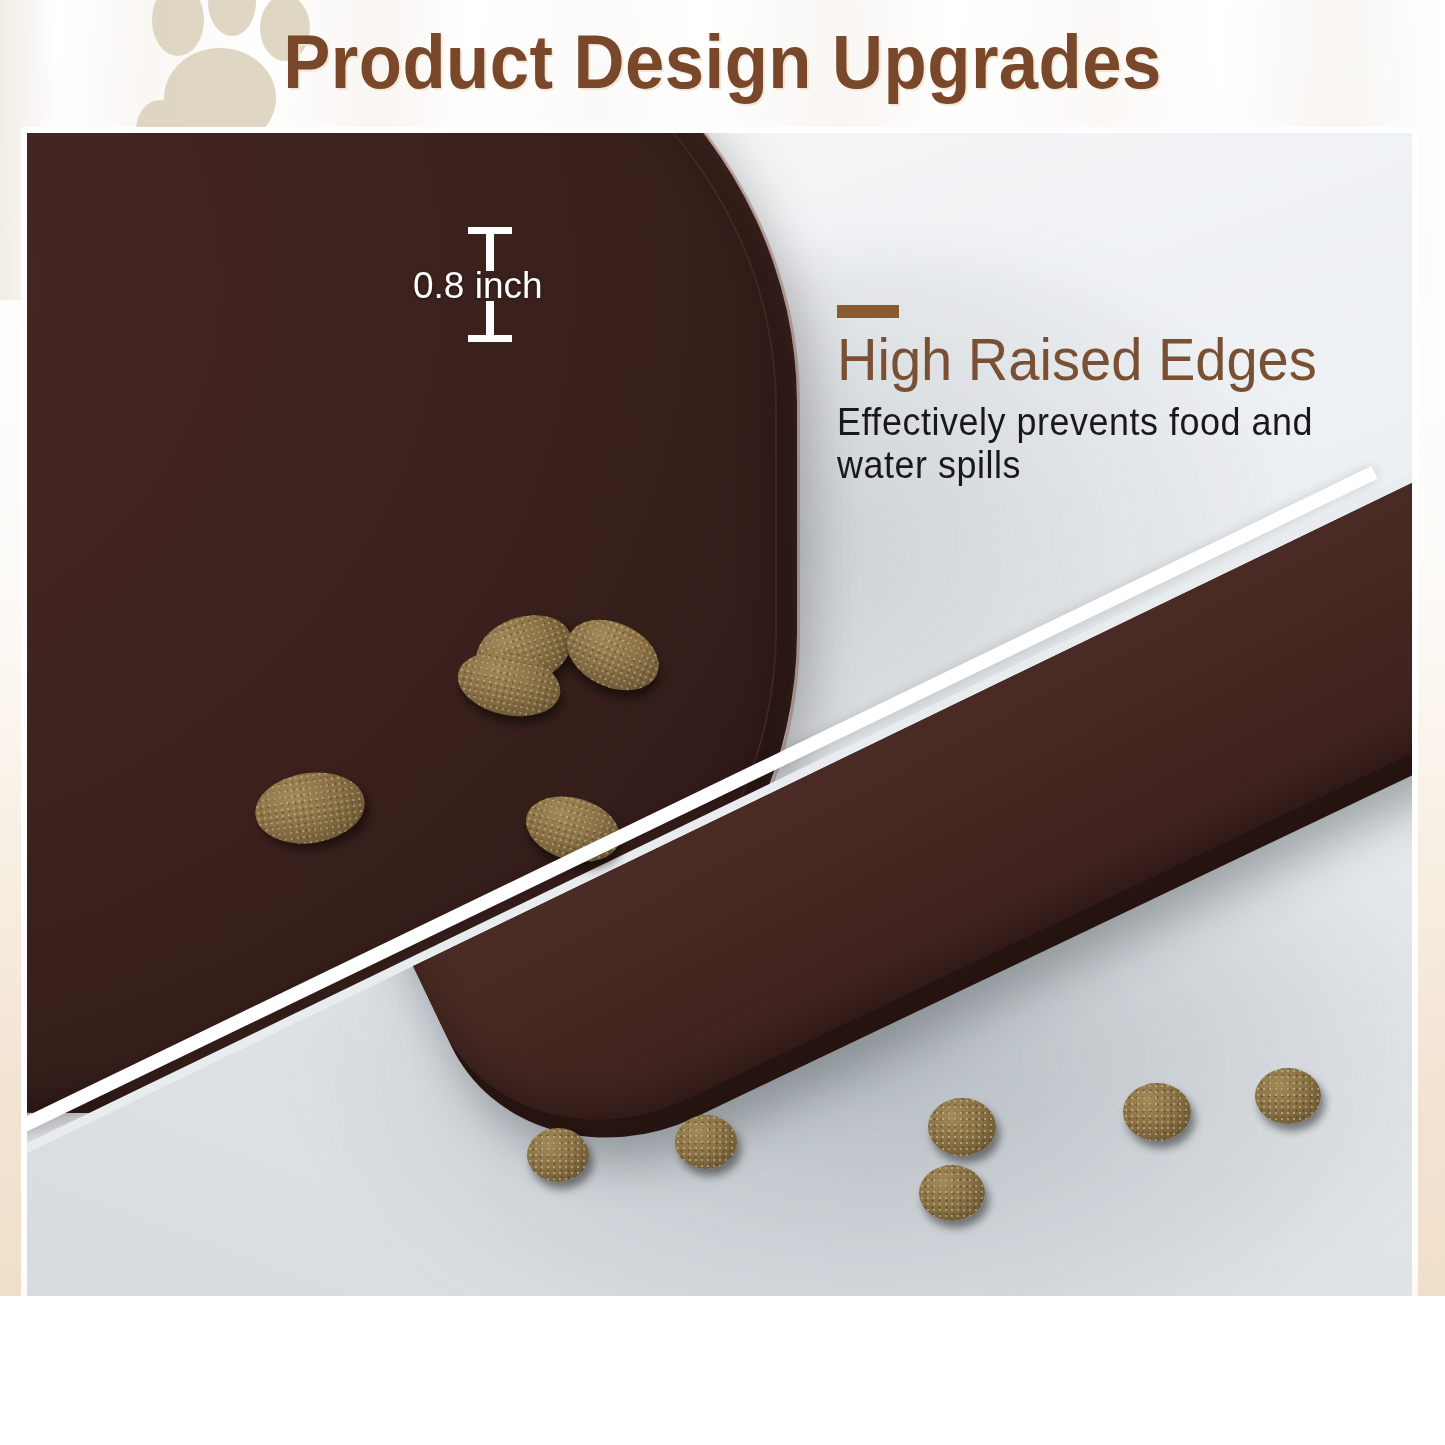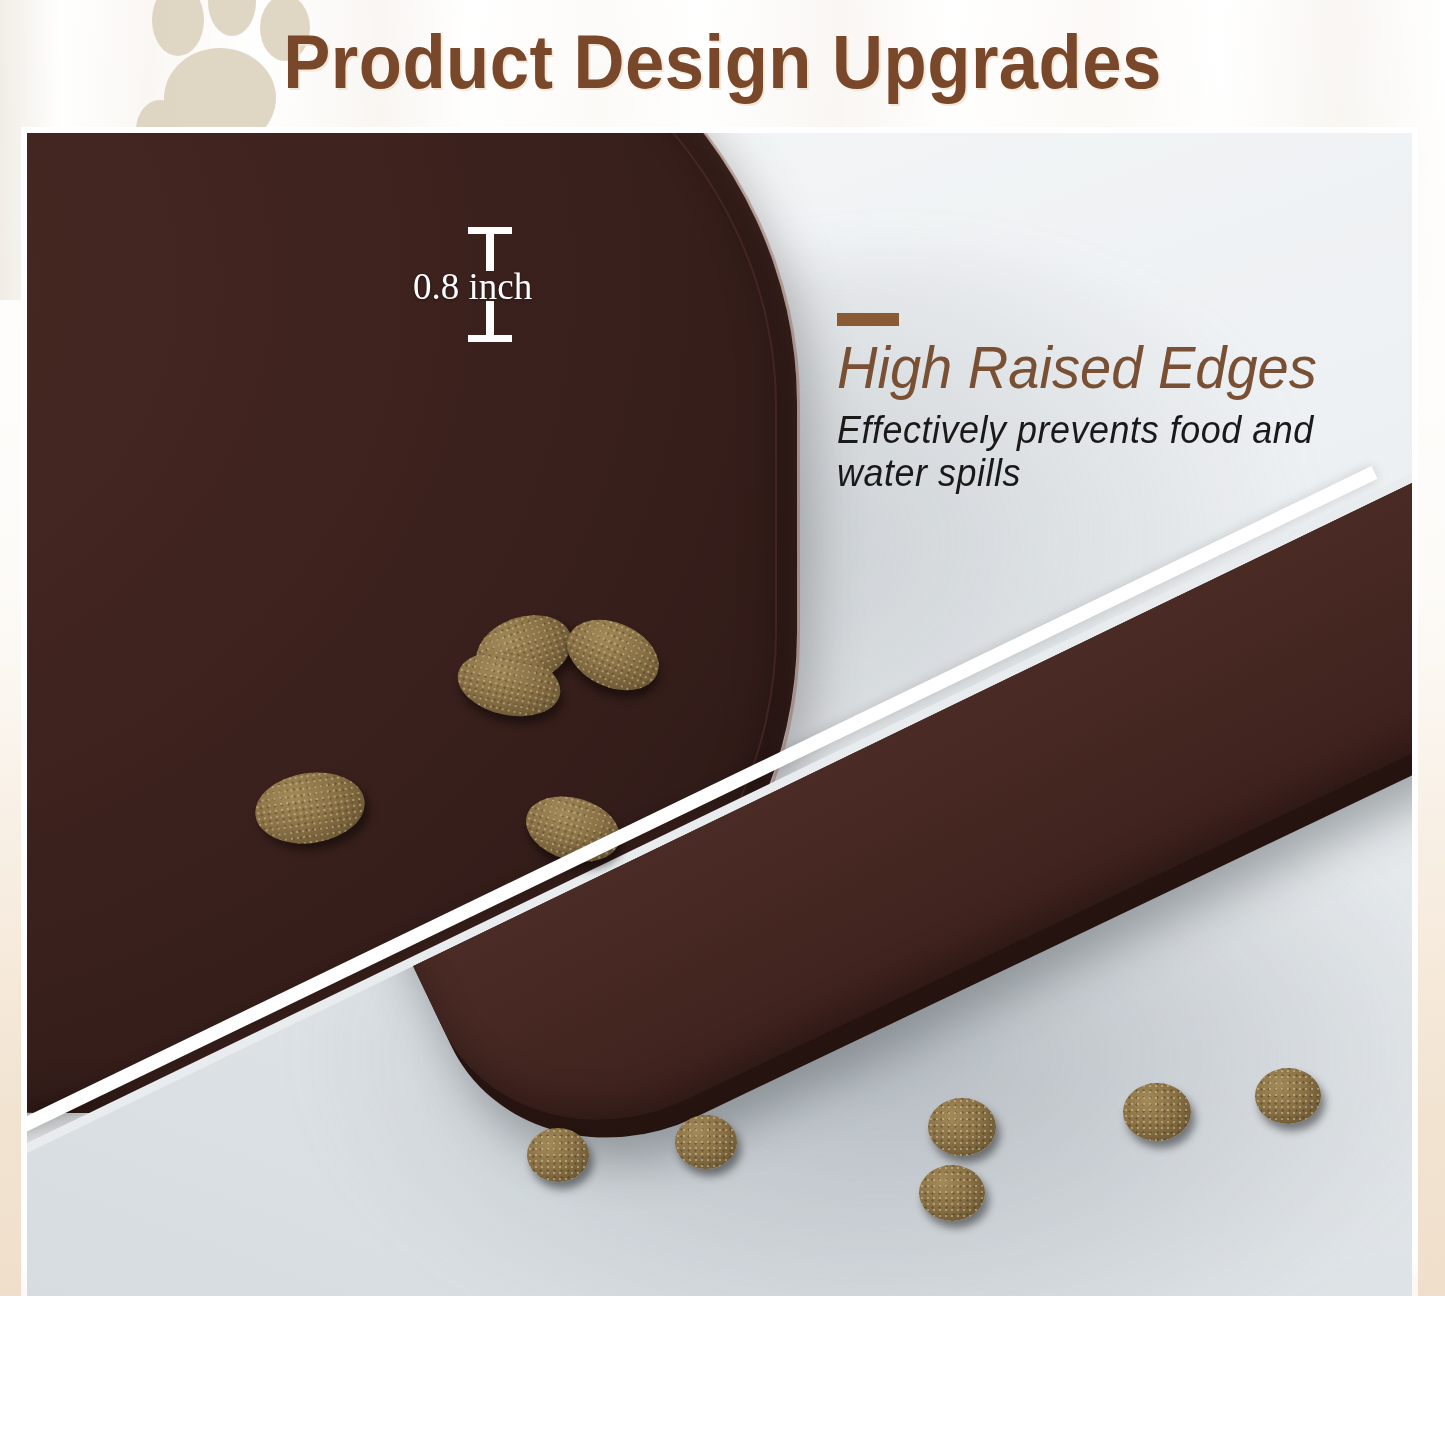--- a/index.html
+++ b/index.html
@@ -158,21 +158,21 @@
     width: 150px;
     height: 120px;
     z-index: 4;
   }
   .measure-label {
     position: absolute;
     left: -31px;
     top: 40px;
     font-size: 37px;
     color: #ffffff;
-    font-family: Liberation Serif, serif;
+    font-family: Liberation Sans, sans-serif;
     white-space: nowrap;
     text-shadow: 0 1px 3px rgba(0,0,0,0.45);
   }
 
   
   .divider {
     position: absolute;
     left: -60px; top: 0;
     width: 1560px; height: 14px;
     background: #ffffff;
@@ -300,21 +300,21 @@
     font-size: 39px;
     font-weight: 400;
     color: #191919;
     font-family: "Liberation Sans Narrow", "Liberation Sans", sans-serif;
     line-height: 1.12;
     letter-spacing: 0.6px;
     transform: scaleX(0.92);
     transform-origin: left center;
   }
 
-  #block-edges { left: 810px; top: 180px; font-style: italic; }
+  #block-edges { left: 810px; top: 172px; }
   #block-floor { left: 58px; top: 1253px; }
   #block-floor .block-head { font-size: 62px; }
 </style>
 </head>
 <body>
 
 <div id="stage">
 
   <div class="curtain"></div>
 

